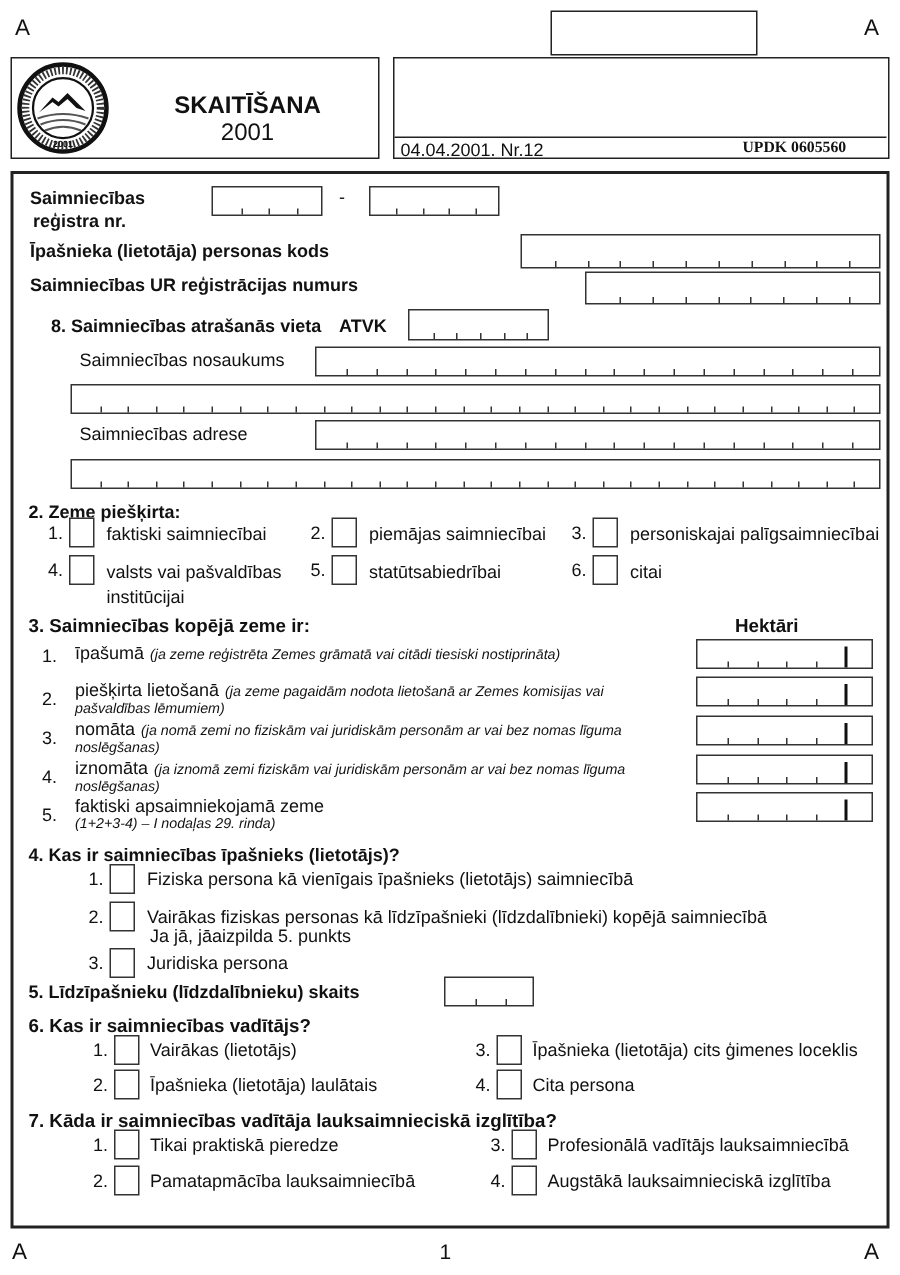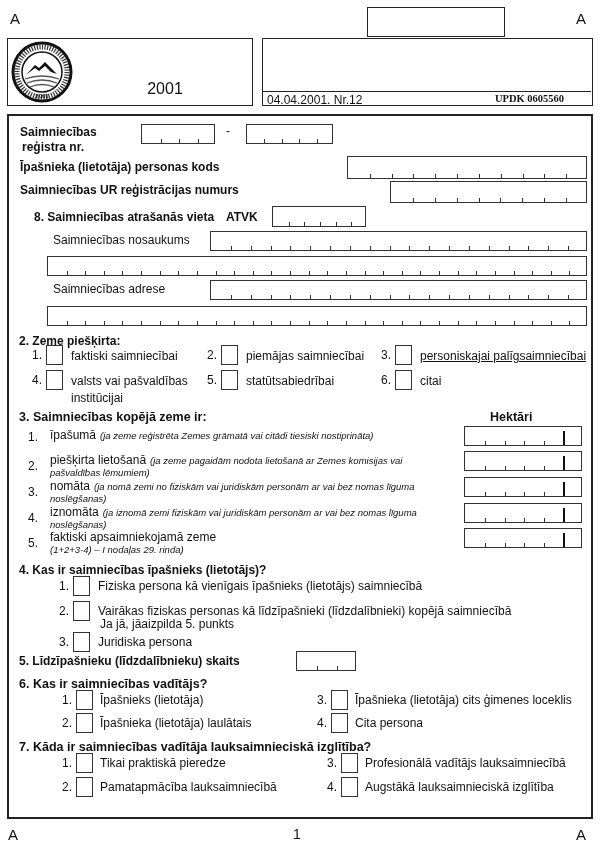--- a/index.html
+++ b/index.html
@@ -32,20 +32,21 @@
   <div class="abs" style="left:3px;top:2px;width:62px;height:62px">
     <svg width="62" height="62" viewBox="0 0 62 62">
       <circle cx="31" cy="31" r="29" fill="#fff" stroke="#111" stroke-width="3"></circle>
       <circle cx="31" cy="31" r="20" fill="#fff" stroke="#111" stroke-width="1.5"></circle>
       <circle cx="31" cy="31" r="25" fill="none" stroke="#333" stroke-width="5" stroke-dasharray="1.2 1.4"></circle>
       <path d="M15 34 L24 24 L28 27 L34 21 L46 33 L40 31 L34 25 L28 30 L24 27 Z" fill="#111"></path>
       <path d="M14 38 Q31 32 48 38 M16 42 Q31 36 46 42 M19 46 Q31 41 43 46" fill="none" stroke="#555" stroke-width="1.3"></path>
       <text x="31" y="57" font-size="6" text-anchor="middle" font-family="Liberation Sans, sans-serif" font-weight="bold" fill="#111">2001</text>
     </svg>
   </div>
+  <div class="abs b" style="left:72px;top:23px;width:170px;text-align:center;font-size:16px;line-height:17px">SKAITĪŠANA</div>
   <div class="abs" style="left:72px;top:41px;width:170px;text-align:center;font-size:16px;line-height:18px">2001</div>
 </div>
 
 <div class="box" style="left:262px;top:38px;width:331px;height:68px">
   <div class="abs" style="left:0;top:52px;width:328px;height:1px;background:#222"></div>
   <div class="abs" style="left:4px;top:54px;font-size:12px">04.04.2001.  Nr.12</div>
   <div class="abs b" style="left:232px;top:54px;font-size:10.5px;font-family:'Liberation Serif',serif">UPDK 0605560</div>
 </div>
 
 <div class="box" style="left:7px;top:114px;width:586px;height:705px;border-width:2px"></div>
@@ -208,21 +209,21 @@
 <div class="lbl b" style="left:19px;top:334px">2. Zeme piešķirta:</div>
 <div id="s2">
     <div class="num" style="left:26px;top:348px">1.</div>
     <div class="cbx" style="left:46px;top:345px"></div>
     <div class="lbl" style="left:71px;top:349px;">faktiski saimniecībai</div>
     <div class="num" style="left:201px;top:348px">2.</div>
     <div class="cbx" style="left:221px;top:345px"></div>
     <div class="lbl" style="left:246px;top:349px;">piemājas saimniecībai</div>
     <div class="num" style="left:375px;top:348px">3.</div>
     <div class="cbx" style="left:395px;top:345px"></div>
-    <div class="lbl" style="left:420px;top:349px;text-decoration:underline;">personiskajai palīgsaimniecībai</div>
+    <div class="lbl" style="left:420px;top:349px;">personiskajai palīgsaimniecībai</div>
     <div class="num" style="left:26px;top:373px">4.</div>
     <div class="cbx" style="left:46px;top:370px"></div>
     <div class="lbl" style="left:71px;top:374px;">valsts vai pašvaldības</div>
     <div class="lbl" style="left:71px;top:391px;">institūcijai</div>
     <div class="num" style="left:201px;top:373px">5.</div>
     <div class="cbx" style="left:221px;top:370px"></div>
     <div class="lbl" style="left:246px;top:374px;">statūtsabiedrībai</div>
     <div class="num" style="left:375px;top:373px">6.</div>
     <div class="cbx" style="left:395px;top:370px"></div>
     <div class="lbl" style="left:420px;top:374px;">citai</div>
@@ -299,21 +300,21 @@
 <div class="lbl b" style="left:19px;top:654px">5. Līdzīpašnieku (līdzdalībnieku) skaits</div>
 <div class="tick-field" style="left:296px;top:651px;width:60px;height:20px">
     <div class="t" style="left:20px"></div>
     <div class="t" style="left:40px"></div>
   </div>
 
 <div class="lbl b" style="left:19px;top:677px;font-size:12.5px">6. Kas ir saimniecības vadītājs?</div>
 <div id="s6">
     <div class="num" style="left:56px;top:693px">1.</div>
     <div class="cbx" style="left:76px;top:690px"></div>
-    <div class="lbl" style="left:100px;top:693px;">Īpašnieks (lietotāja)</div>
+    <div class="lbl" style="left:100px;top:693px;">Vairākas (lietotājs)</div>
     <div class="num" style="left:56px;top:716px">2.</div>
     <div class="cbx" style="left:76px;top:713px"></div>
     <div class="lbl" style="left:100px;top:716px;">Īpašnieka (lietotāja) laulātais</div>
     <div class="num" style="left:311px;top:693px">3.</div>
     <div class="cbx" style="left:331px;top:690px"></div>
     <div class="lbl" style="left:355px;top:693px;">Īpašnieka (lietotāja) cits ģimenes loceklis</div>
     <div class="num" style="left:311px;top:716px">4.</div>
     <div class="cbx" style="left:331px;top:713px"></div>
     <div class="lbl" style="left:355px;top:716px;">Cita persona</div>
   </div>

